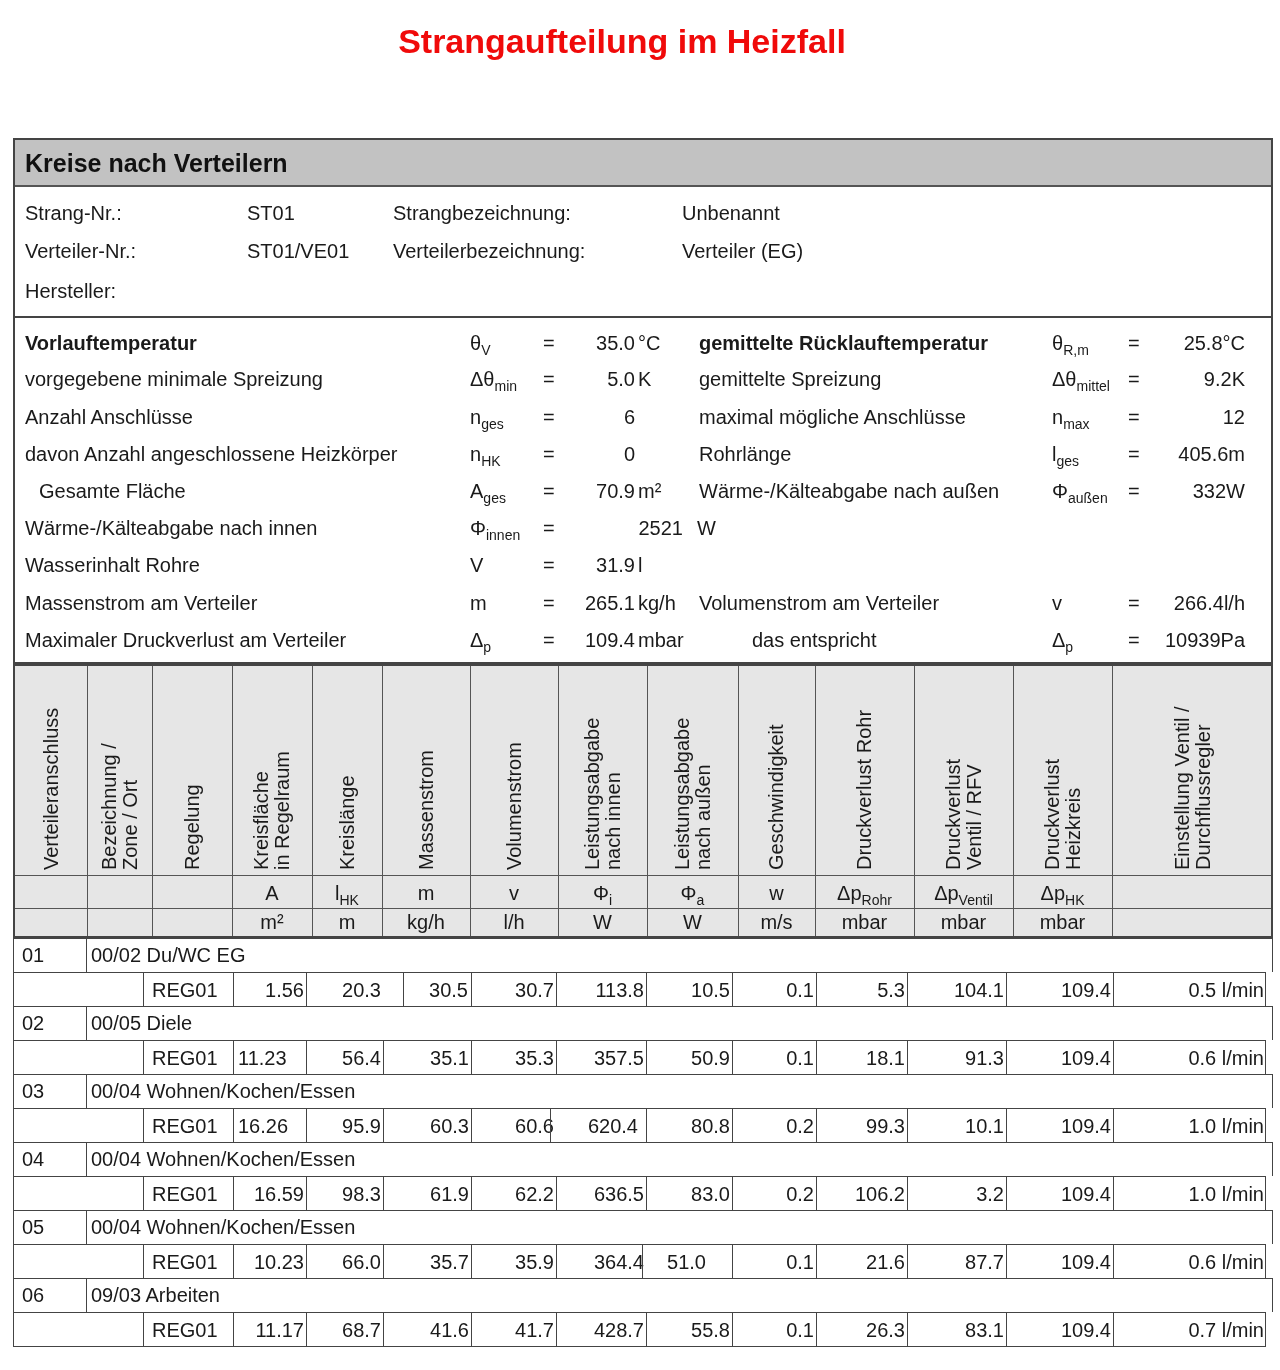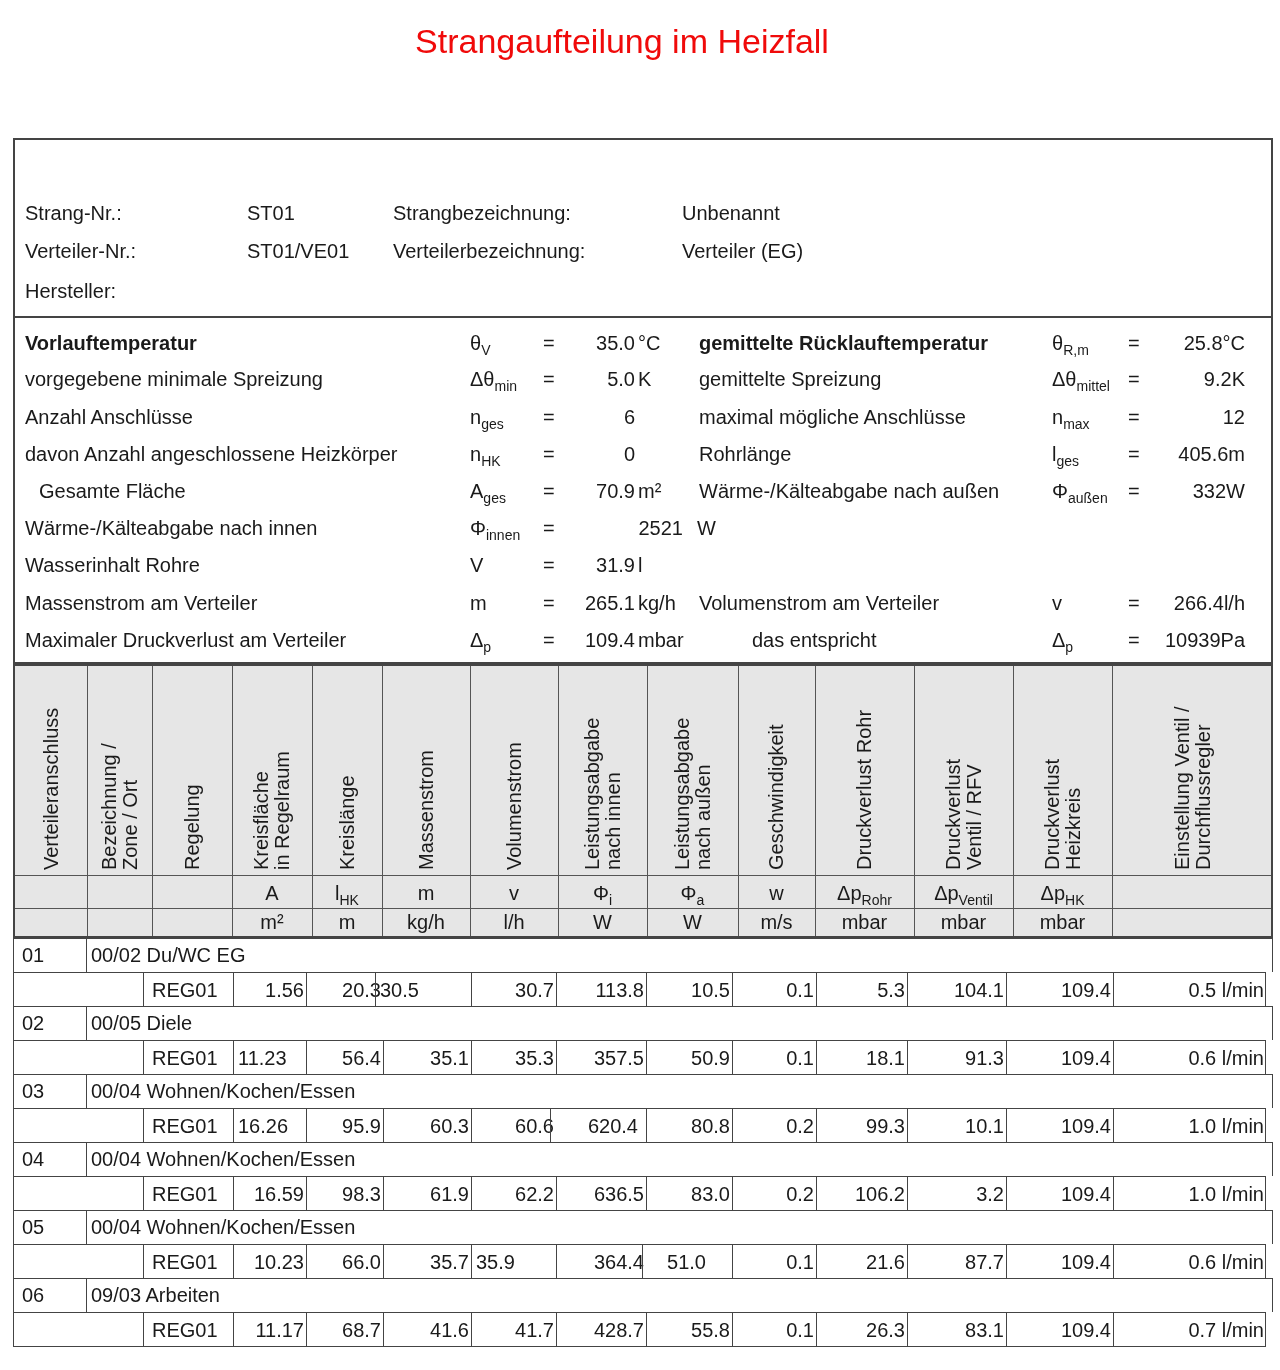--- a/index.html
+++ b/index.html
@@ -1,19 +1,19 @@
 <!DOCTYPE html>
 <html><head>
 <meta charset="utf-8">
 <style>
   * { box-sizing: border-box; margin: 0; padding: 0; }
   html, body { width: 1280px; height: 1370px; background: #fff; overflow: hidden; }
   body { font-family: "Liberation Sans", sans-serif; color: #1a1a1a; position: relative; }
   .abs { position: absolute; white-space: nowrap; }
-  .title { position: absolute; left: 0; width: 1244px; top: 22px; text-align: center; font-size: 34px; font-weight: normal; color: #f00a0a; }
+  .title { position: absolute; left: 0; width: 1244px; top: 22px; text-align: center; font-size: 34px; font-weight: bold; color: #f00a0a; }
   .box { position: absolute; left: 13px; top: 138px; width: 1260px; height: 526px; border: 2px solid #444; }
   .box-head { position: absolute; left: 0; top: 0; right: 0; height: 47px; background: #c2c2c2; border-bottom: 2px solid #555; }
   .box-head span { position: absolute; left: 10px; top: 9px; font-size: 25px; font-weight: bold; color: #111; }
   .sep { position: absolute; left: 0; right: 0; top: 176px; height: 0; border-top: 2px solid #444; }
   .t20 { font-size: 20px; }
   .b { font-weight: bold; }
   sub { font-size: 14px; vertical-align: -5px; }
   .r { text-align: right; }
 
   
@@ -29,20 +29,23 @@
   .vals { height: 34px; border-top: 1.5px solid #444; border-bottom: 0; }
   .cell { position: absolute; top: 0; height: 34px; font-size: 20px; line-height: 34px; padding: 0 4px; }
   .cellb { border-left: 1.5px solid #444; }
 </style>
 </head>
 <body>
 
 <div class="title">Strangaufteilung im Heizfall</div>
 
 <div class="box">
+  <div class="box-head">
+    <span>Kreise nach Verteilern</span>
+  </div>
 
   <span class="abs t20" style="left:10px;top:62px">Strang-Nr.:</span>
   <span class="abs t20" style="left:232px;top:62px">ST01</span>
   <span class="abs t20" style="left:378px;top:62px">Strangbezeichnung:</span>
   <span class="abs t20" style="left:667px;top:62px">Unbenannt</span>
   <span class="abs t20" style="left:10px;top:100px">Verteiler-Nr.:</span>
   <span class="abs t20" style="left:232px;top:100px">ST01/VE01</span>
   <span class="abs t20" style="left:378px;top:100px">Verteilerbezeichnung:</span>
   <span class="abs t20" style="left:667px;top:100px">Verteiler (EG)</span>
   <span class="abs t20" style="left:10px;top:140px">Hersteller:</span>
@@ -212,21 +215,21 @@
 
 <div id="rows">
     <div class="drow zone" style="top:938px">
       <span class="cell" style="left:4px;line-height:32px">01</span>
       <span class="cell cellb" style="left:72px;line-height:32px">00/02 Du/WC EG</span>
     </div>
     <div class="drow vals" style="top:972px;width:1253px">
       <span class="cell cellb" style="left:129px;width:90px;text-align:left;padding-left:8px">REG01</span>
       <span class="cell cellb" style="left:219px;width:73px;text-align:right;padding-right:2px">1.56</span>
       <span class="cell cellb" style="left:292px;width:77px;text-align:right;padding-right:2px">20.3</span>
-      <span class="cell cellb" style="left:361px;width:88px;text-align:left;padding-right:2px">30.5</span>
+      <span class="cell cellb" style="left:389px;width:88px;text-align:center;padding-right:2px">30.5</span>
       <span class="cell cellb" style="left:457px;width:85px;text-align:right;padding-right:2px">30.7</span>
       <span class="cell cellb" style="left:542px;width:90px;text-align:right;padding-right:2px">113.8</span>
       <span class="cell cellb" style="left:632px;width:86px;text-align:right;padding-right:2px">10.5</span>
       <span class="cell cellb" style="left:718px;width:84px;text-align:right;padding-right:2px">0.1</span>
       <span class="cell cellb" style="left:802px;width:91px;text-align:right;padding-right:2px">5.3</span>
       <span class="cell cellb" style="left:893px;width:99px;text-align:right;padding-right:2px">104.1</span>
       <span class="cell cellb" style="left:992px;width:107px;text-align:right;padding-right:2px">109.4</span>
       <span class="cell cellb" style="left:1099px;width:153px;text-align:right;padding-right:2px">0.5 l/min</span>
     </div>
     <div class="drow zone" style="top:1006px">
@@ -285,21 +288,21 @@
     </div>
     <div class="drow zone" style="top:1210px">
       <span class="cell" style="left:4px;line-height:32px">05</span>
       <span class="cell cellb" style="left:72px;line-height:32px">00/04 Wohnen/Kochen/Essen</span>
     </div>
     <div class="drow vals" style="top:1244px;width:1253px">
       <span class="cell cellb" style="left:129px;width:90px;text-align:left;padding-left:8px">REG01</span>
       <span class="cell cellb" style="left:219px;width:73px;text-align:right;padding-right:2px">10.23</span>
       <span class="cell cellb" style="left:292px;width:77px;text-align:right;padding-right:2px">66.0</span>
       <span class="cell cellb" style="left:369px;width:88px;text-align:right;padding-right:2px">35.7</span>
-      <span class="cell cellb" style="left:457px;width:85px;text-align:left;padding-right:2px">35.9</span>
+      <span class="cell cellb" style="left:457px;width:85px;text-align:right;padding-right:2px">35.9</span>
       <span class="cell cellb" style="left:542px;width:90px;text-align:right;padding-right:2px">364.4</span>
       <span class="cell cellb" style="left:628px;width:86px;text-align:center;padding-right:2px">51.0</span>
       <span class="cell cellb" style="left:718px;width:84px;text-align:right;padding-right:2px">0.1</span>
       <span class="cell cellb" style="left:802px;width:91px;text-align:right;padding-right:2px">21.6</span>
       <span class="cell cellb" style="left:893px;width:99px;text-align:right;padding-right:2px">87.7</span>
       <span class="cell cellb" style="left:992px;width:107px;text-align:right;padding-right:2px">109.4</span>
       <span class="cell cellb" style="left:1099px;width:153px;text-align:right;padding-right:2px">0.6 l/min</span>
     </div>
     <div class="drow zone" style="top:1278px">
       <span class="cell" style="left:4px;line-height:32px">06</span>

